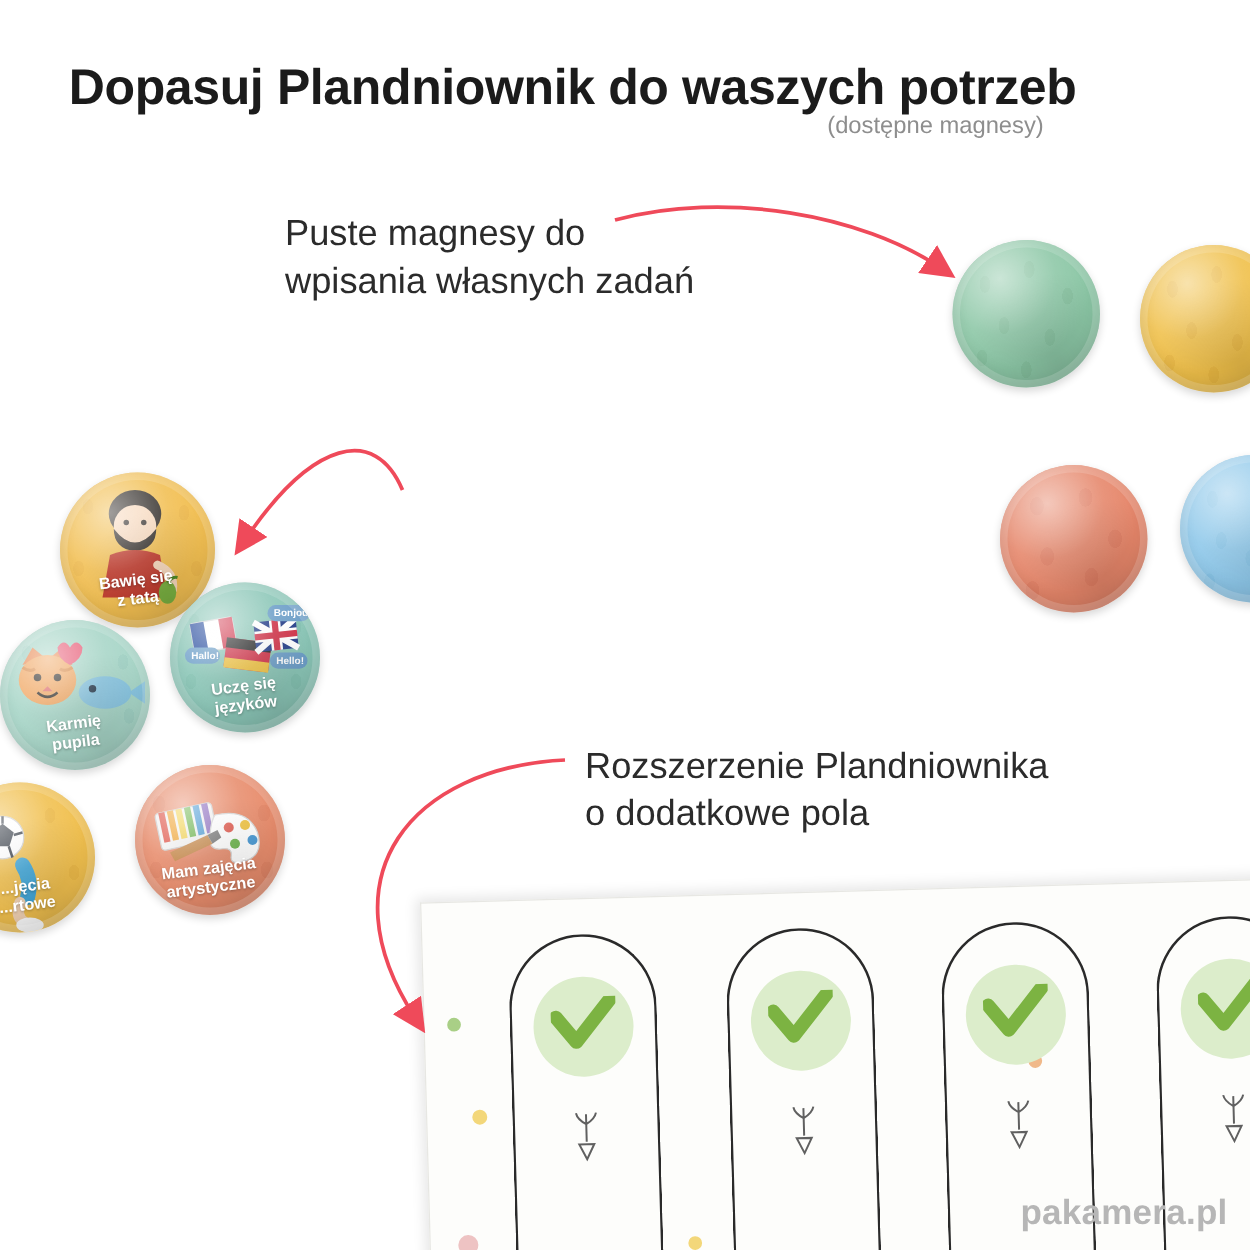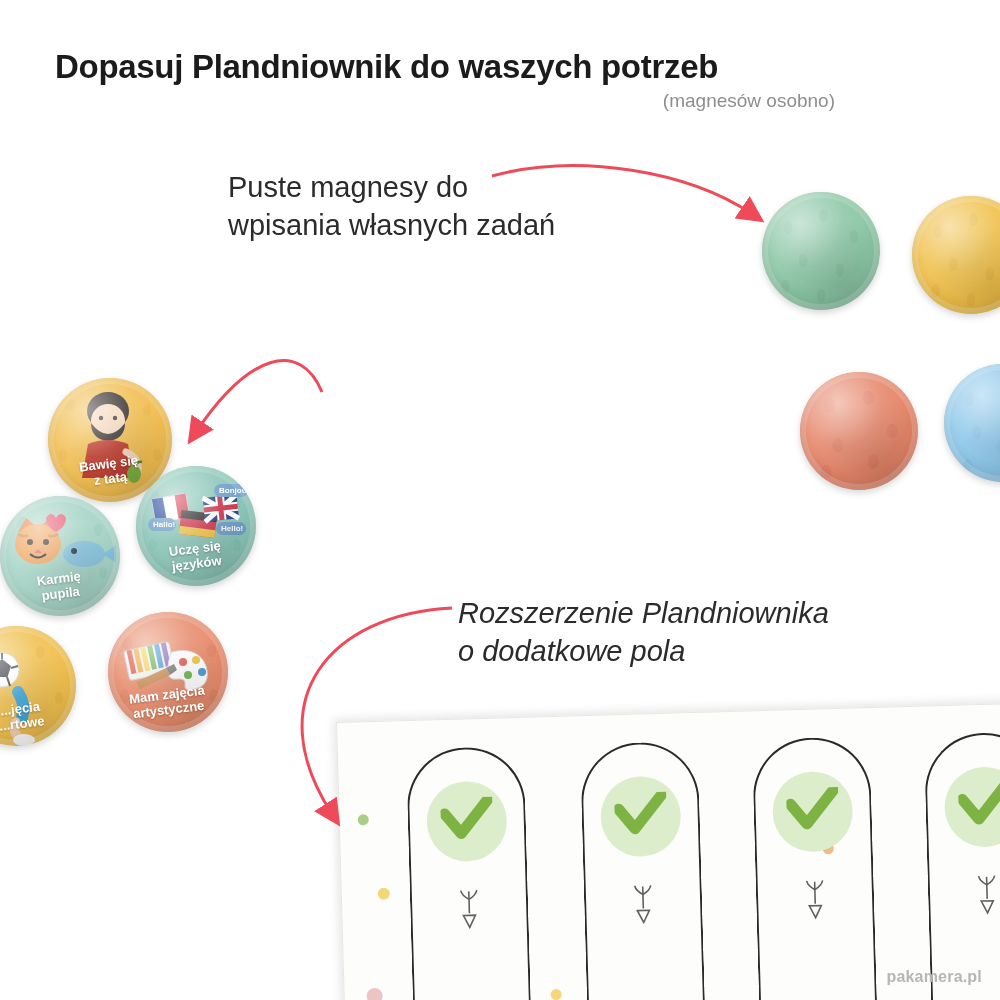--- a/index.html
+++ b/index.html
@@ -21,21 +21,21 @@
     height: 1000px;
     overflow: hidden;
   }
 
   
   .title {
     position: absolute;
     left: 55px;
     top: 48px;
     width: 900px;
-    font-size: 33px;
+    font-size: 40px;
     font-weight: bold;
     color: #1b1b1b;
     letter-spacing: -0.3px;
   }
   .subtitle {
     position: absolute;
     left: 55px;
     top: 90px;
     width: 780px;
     text-align: right;
@@ -45,21 +45,21 @@
 
   .callout {
     position: absolute;
     font-size: 29px;
     color: #2b2b2b;
     line-height: 1.32;
     white-space: pre-line;
   }
   #callout-1 { left: 228px; top: 168px; }
   #callout-2 { left: 330px; top: 372px; }
-  #callout-3 { left: 458px; top: 594px; font-style: italic; }
+  #callout-3 { left: 468px; top: 594px; }
 
   
   .arrows {
     position: absolute;
     left: 0; top: 0;
     width: 1000px;
     height: 1000px;
     pointer-events: none;
   }
 
@@ -153,33 +153,33 @@
   .confetti {
     position: absolute;
     border-radius: 50%;
   }
 
   
   .watermark {
     position: absolute;
     right: 18px;
     bottom: 14px;
-    font-size: 16px;
+    font-size: 28px;
     font-weight: bold;
     color: #b6b6b6;
     letter-spacing: .2px;
   }
 </style>
 </head>
 <body>
 
 <div class="stage">
 
   <div class="title">Dopasuj Plandniownik do waszych potrzeb</div>
-  <div class="subtitle">(magnesów osobno)</div>
+  <div class="subtitle">(dostępne magnesy)</div>
 
   <div class="badge" style="left:762px; top:192px; width:118px; height:118px; background:#8cc7a6;">
     <div class="dots" style="background:
       radial-gradient(ellipse 7px 11px at 22% 30%, #7cb996 60%, transparent 62%),
       radial-gradient(ellipse 7px 11px at 52% 20%, #7cb996 60%, transparent 62%),
       radial-gradient(ellipse 7px 11px at 78% 38%, #7cb996 60%, transparent 62%),
       radial-gradient(ellipse 7px 11px at 35% 58%, #7cb996 60%, transparent 62%),
       radial-gradient(ellipse 7px 11px at 66% 66%, #7cb996 60%, transparent 62%),
       radial-gradient(ellipse 7px 11px at 20% 80%, #7cb996 60%, transparent 62%),
       radial-gradient(ellipse 7px 11px at 50% 88%, #7cb996 60%, transparent 62%);"></div>

